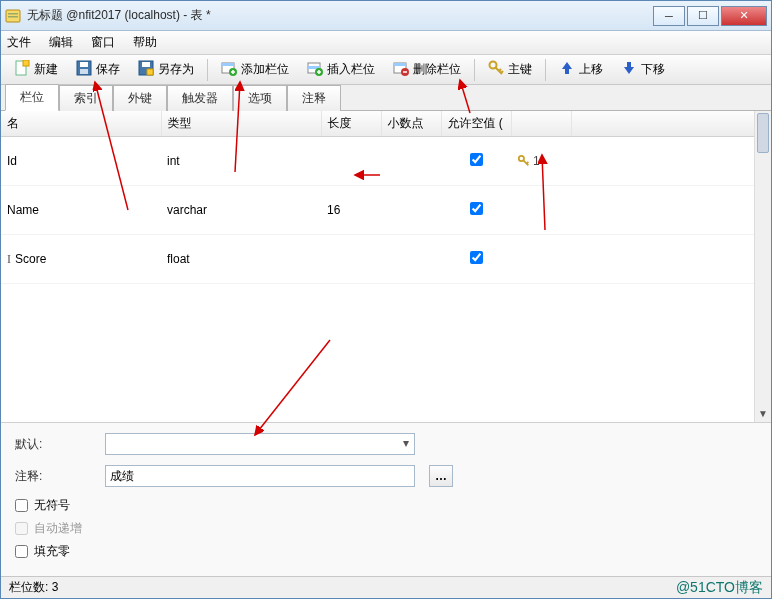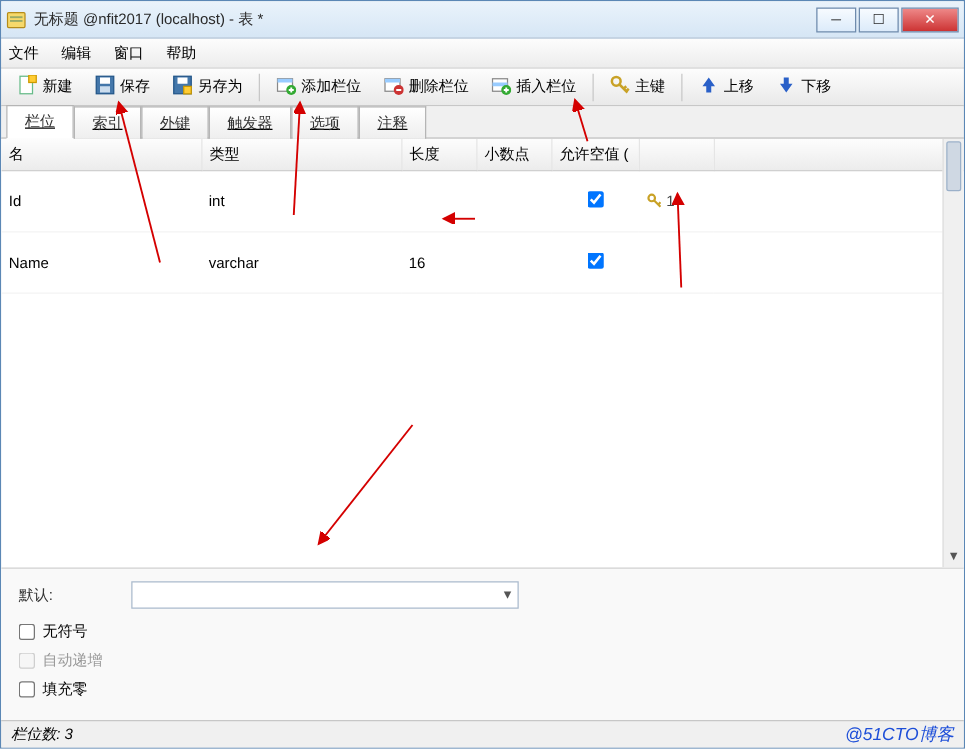--- a/index.html
+++ b/index.html
@@ -10,21 +10,21 @@
 .title-text { flex: 1; color: #2a2a2a; }
 .winbtns { display: flex; gap: 2px; }
 .winbtn { width: 32px; height: 20px; border: 1px solid #6f8bad; background: linear-gradient(#f7fbff,#dcebfa); display:flex; align-items:center; justify-content:center; font-size:11px; color:#2b2b2b; }
 .winbtn.close { background: linear-gradient(#e88,#c33); color:#fff; width:46px; }
 .menubar { height: 24px; background: linear-gradient(#fdfdfd,#ececec); display: flex; align-items: center; padding: 0 6px; gap: 18px; border-bottom: 1px solid #d0d0d0; }
 .menubar span { cursor: default; }
 .toolbar { height: 30px; background: linear-gradient(#fdfdfd,#e9e9e9); display: flex; align-items: center; padding: 0 6px; gap: 4px; border-bottom: 1px solid #c7c7c7; }
 .tbtn { display:flex; align-items:center; gap:4px; height:24px; padding:0 6px; border:1px solid transparent; }
 .sep { width:1px; height:22px; background:#c7c7c7; margin:0 2px; }
 .ticon svg { width:16px; height:16px; }
-.tabstrip { height: 26px; display:flex; align-items:flex-end; padding: 0 4px; gap:0; background:#f0f0f0; border-bottom:1px solid #b5b5b5;text-decoration:underline; }
+.tabstrip { height: 26px; display:flex; align-items:flex-end; padding: 0 4px; gap:0; background:#f0f0f0; border-bottom:1px solid #b5b5b5; }
 .tab { padding: 4px 14px; border:1px solid #b5b5b5; border-bottom:none; background:linear-gradient(#fff,#eee); position:relative; top:1px; color:#333; }
 .tab.active { background:#fff; border-bottom:1px solid #fff; z-index:2; font-weight: normal; }
 .content { flex:1; display:flex; flex-direction:column; background:#fff; overflow:hidden; }
 .grid-wrap { flex:1; overflow:auto; position:relative; border-bottom:1px solid #d0d0d0; }
 .grid { width:100%; border-collapse:collapse; }
 .grid th { text-align:left; font-weight:normal; background:linear-gradient(#fdfdfd,#ececec); border-bottom:1px solid #d0d0d0; border-right:1px solid #e5e5e5; padding:4px 6px; height:22px; }
 .grid td { padding:16px 6px; height:22px; border-bottom:1px solid #f3f3f3; }
 .grid tr.row-editing td:first-child::before { content:"I"; font-family: serif; color:#555; margin-right:4px; }
 .chk { width:13px; height:13px; appearance:auto; }
 .keycell { display:flex; align-items:center; gap:2px; color:#444; }
@@ -35,22 +35,22 @@
 .props { padding:10px 14px; background:#f9f9f9; }
 .proprow { display:flex; align-items:center; margin-bottom:10px; gap:10px; }
 .proprow label { width:80px; color:#333; }
 .proprow select, .proprow input[type=text] { width:310px; height:22px; border:1px solid #a9b9cc; padding:0 4px; background:#fff; font-family:inherit; font-size:12px; }
 .proprow select { appearance:none; background:#fff; }
 .selwrap { position:relative; display:inline-block; }
 .selwrap::after { content:"▾"; position:absolute; right:6px; top:3px; color:#555; pointer-events:none; }
 .dotbtn { width:24px; height:22px; border:1px solid #a9b9cc; background:linear-gradient(#fdfdfd,#e9e9e9); display:flex; align-items:center; justify-content:center; font-weight:bold; margin-left:4px; }
 .chkrow { display:flex; align-items:center; gap:6px; margin-bottom:6px; }
 .chkrow.disabled { color:#999; }
-.statusbar { height:22px; border-top:1px solid #c7c7c7; background:#f0f0f0; display:flex; align-items:center; padding:0 8px; justify-content:space-between;font-style:italic; }
-.watermark { color:#1d4ed8; font-size:14px; }
+.statusbar { height:22px; border-top:1px solid #c7c7c7; background:#f0f0f0; display:flex; align-items:center; padding:0 8px; justify-content:space-between; }
+.watermark { color:#0f766e; font-size:14px; }
 .annot { position:absolute; pointer-events:none; z-index:50; }
 .arrow-red { stroke:#d40000; fill:#d40000; }
 </style>
 </head>
 <body>
 
 <div class="window">
   <div class="titlebar">
     <span class="ticon">
         <svg viewBox="0 0 16 16">
@@ -104,34 +104,34 @@
             <rect x="1" y="3" width="12" height="10" fill="#fff" stroke="#888"></rect>
             <rect x="1" y="3" width="12" height="3" fill="#9cf"></rect>
             <circle cx="12" cy="12" r="4" fill="#3a3"></circle>
             <path d="M12 10 L12 14 M10 12 L14 12" stroke="#fff" stroke-width="1.5"></path>
           </svg></span>
         <span>添加栏位</span>
       </div>
     <div class="tbtn">
         <span class="ticon"><svg viewBox="0 0 16 16">
             <rect x="1" y="3" width="12" height="10" fill="#fff" stroke="#888"></rect>
+            <rect x="1" y="6" width="12" height="3" fill="#9cf"></rect>
+            <circle cx="12" cy="12" r="4" fill="#3a3"></circle>
+            <path d="M12 10 L12 14 M10 12 L14 12" stroke="#fff" stroke-width="1.5"></path>
+          </svg></span>
+        <span>插入栏位</span>
+      </div>
+    <div class="tbtn">
+        <span class="ticon"><svg viewBox="0 0 16 16">
+            <rect x="1" y="3" width="12" height="10" fill="#fff" stroke="#888"></rect>
             <rect x="1" y="3" width="12" height="3" fill="#9cf"></rect>
             <circle cx="12" cy="12" r="4" fill="#c33"></circle>
             <path d="M10 12 L14 12" stroke="#fff" stroke-width="1.5"></path>
           </svg></span>
         <span>删除栏位</span>
-      </div>
-    <div class="tbtn">
-        <span class="ticon"><svg viewBox="0 0 16 16">
-            <rect x="1" y="3" width="12" height="10" fill="#fff" stroke="#888"></rect>
-            <rect x="1" y="6" width="12" height="3" fill="#9cf"></rect>
-            <circle cx="12" cy="12" r="4" fill="#3a3"></circle>
-            <path d="M12 10 L12 14 M10 12 L14 12" stroke="#fff" stroke-width="1.5"></path>
-          </svg></span>
-        <span>插入栏位</span>
       </div>
     <div class="sep"></div>
     <div class="tbtn">
         <span class="ticon"><svg viewBox="0 0 16 16">
             <circle cx="5" cy="5" r="3.5" fill="none" stroke="#c9a227" stroke-width="2"></circle>
             <path d="M7 7 L14 14 M11 11 L13 9 M13 13 L15 11" stroke="#c9a227" stroke-width="2"></path>
           </svg></span>
         <span>主键</span>
       </div>
     <div class="sep"></div>
@@ -201,33 +201,47 @@
           </tr>
           <tr>
             <td>Name</td>
             <td>varchar</td>
             <td>16</td>
             <td></td>
             <td style="text-align:center"><input type="checkbox" class="chk" checked="" style=""></td>
             <td></td>
             <td></td>
           </tr>
+          <tr class="row-editing">
+            <td>Score</td>
+            <td>float</td>
+            <td></td>
+            <td></td>
+            <td style="text-align:center"><input type="checkbox" class="chk" checked="" style=""></td>
+            <td></td>
+            <td></td>
+          </tr>
         </tbody>
       </table>
       <div class="vscroll">
         <div class="arr up">▲</div>
         <div class="thumb"></div>
         <div class="arr down">▼</div>
       </div>
     </div>
 
     <div class="props">
       <div class="proprow">
         <label>默认:</label>
         <span class="selwrap"><select><option></option></select></span>
+      </div>
+      <div class="proprow">
+        <label>注释:</label>
+        <input type="text" value="成绩" style="">
+        <div class="dotbtn">…</div>
       </div>
       <div class="chkrow">
         <input type="checkbox" class="chk" style="">
         <span>无符号</span>
       </div>
       <div class="chkrow disabled">
         <input type="checkbox" class="chk" disabled="" style="">
         <span>自动递增</span>
       </div>
       <div class="chkrow">

